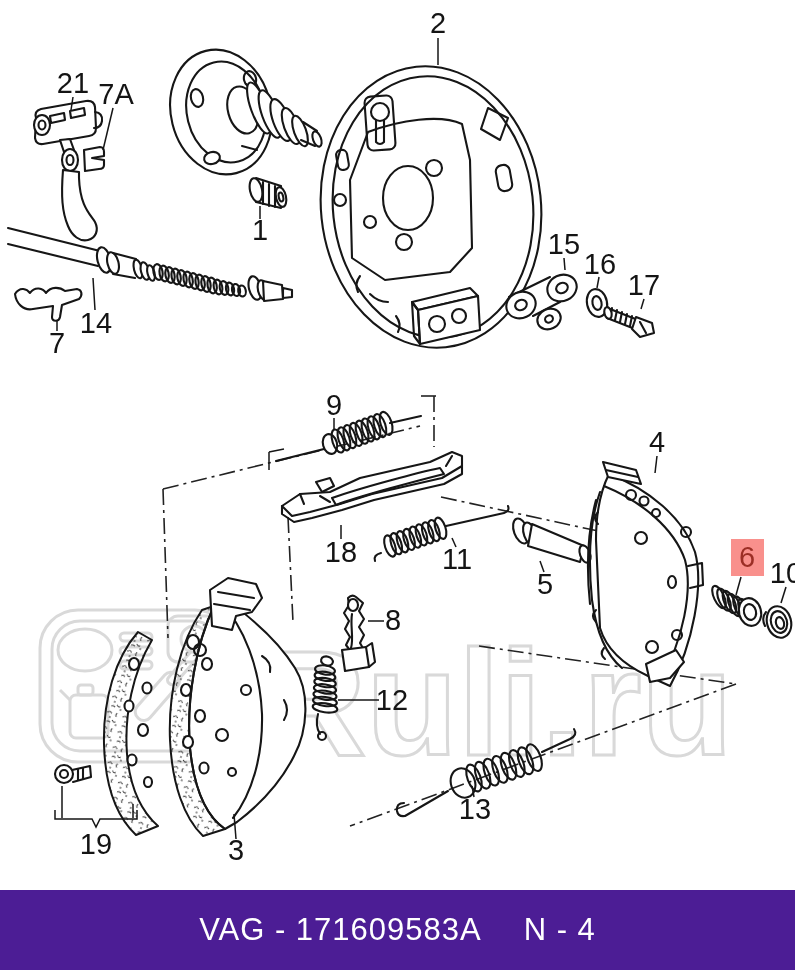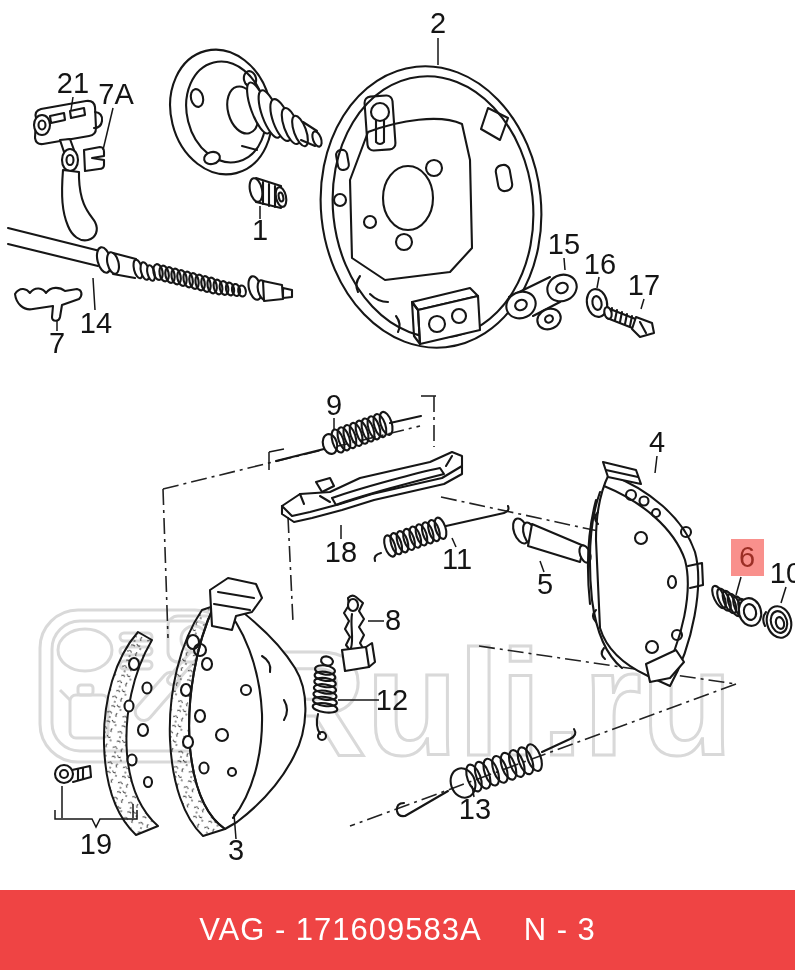--- a/index.html
+++ b/index.html
@@ -10,21 +10,21 @@
   .ln{stroke:#161616;stroke-width:2.1;fill:none;stroke-linecap:round;stroke-linejoin:round;}
   .lnf{stroke:#161616;stroke-width:2.1;fill:#ffffff;stroke-linejoin:round;}
   .lnp{stroke:#161616;stroke-width:2;fill:url(#linpat);stroke-linejoin:round;}
   .thin{stroke:#161616;stroke-width:1.5;fill:none;}
   .dash{stroke:#222;stroke-width:1.6;fill:none;stroke-dasharray:16 5 3 5;}
   .wm{stroke:#d9d9d9;stroke-width:3;fill:none;}
   .lbl{font-family:"Liberation Sans",sans-serif;font-size:29px;fill:#141414;text-anchor:middle;}
   .lbl-red{fill:#9c2e25;}
   .wmtext{font-family:"Liberation Sans",sans-serif;font-weight:bold;font-size:150px;
           fill:none;stroke:#d9d9d9;stroke-width:3;}
-  .footer{position:absolute;left:0;top:890px;width:795px;height:80px;background:#ef4444;
+  .footer{position:absolute;left:0;top:890px;width:795px;height:80px;background:#4c1d95;
           display:flex;align-items:center;justify-content:center;gap:42px;}
   .footer span{color:#ffffff;font-size:31px;letter-spacing:1px;}
 </style>
 </head>
 <body>
 
 <div class="screen">
   <div class="diagram-wrap">
   <svg width="795" height="890" viewBox="0 0 795 890">
     <defs>
@@ -396,15 +396,15 @@
       <text class="lbl" x="392" y="710">12</text>
       <text class="lbl" x="475" y="819">13</text>
       <text class="lbl" x="96" y="854">19</text>
       <text class="lbl" x="236" y="860">3</text>
     </g>
   </svg>
   </div>
 
   <div class="footer">
     <span>VAG - 171609583A</span>
-    <span>N - 3</span>
+    <span>N - 4</span>
   </div>
 </div>
 
 </body></html>

